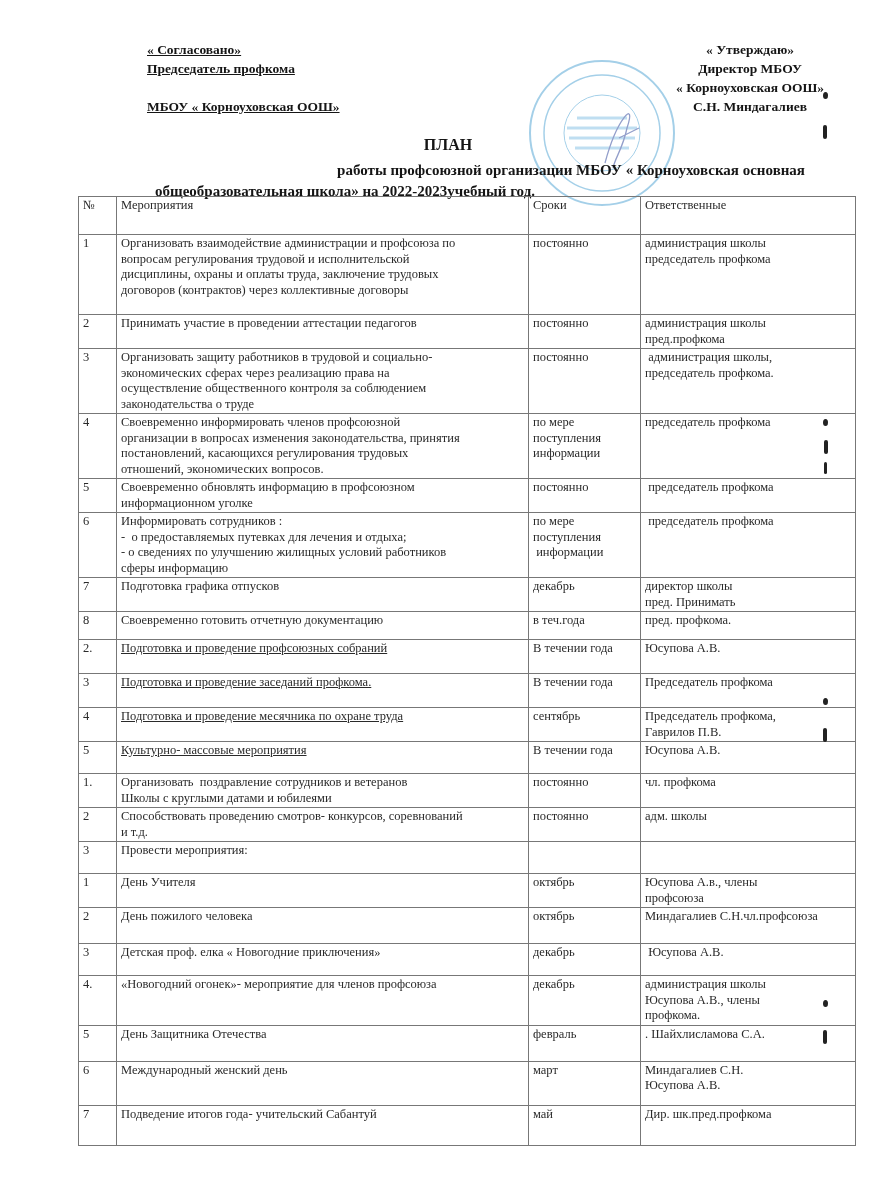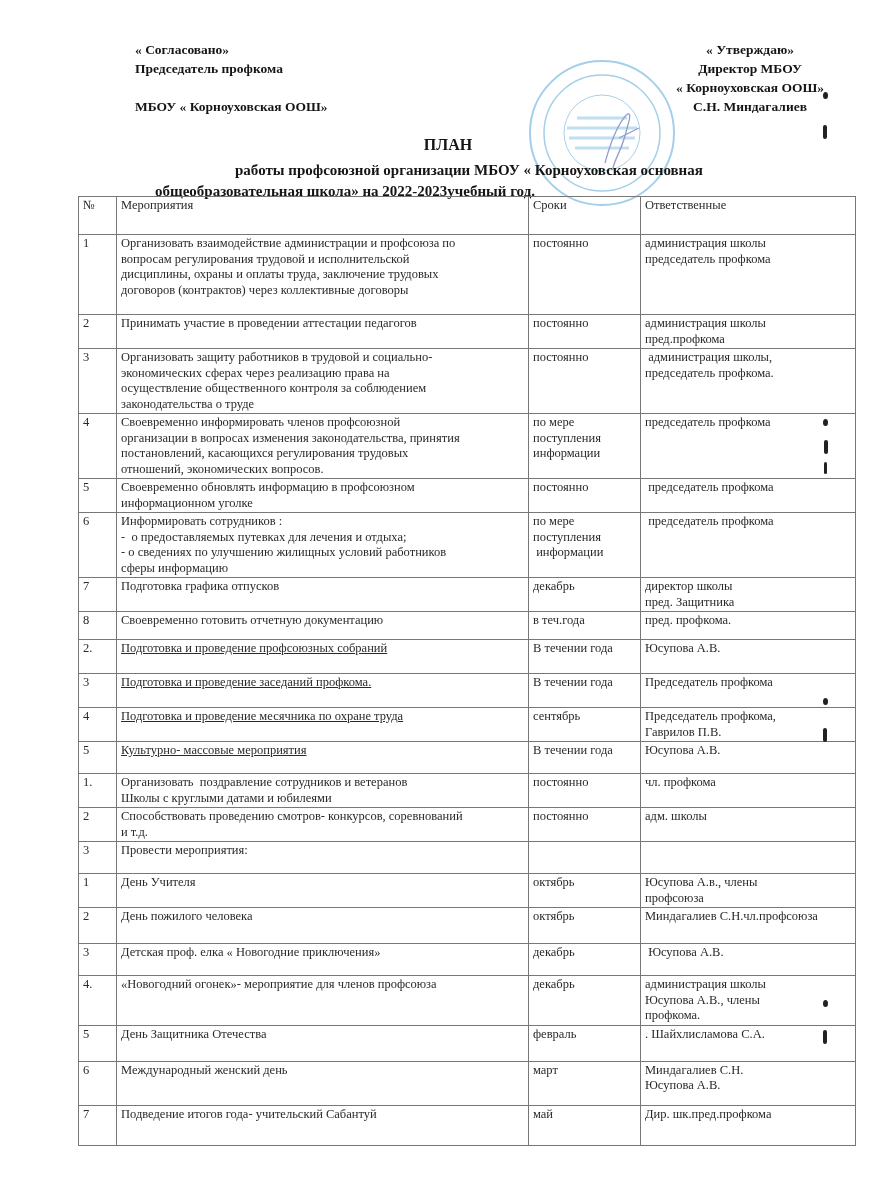--- a/index.html
+++ b/index.html
@@ -1,30 +1,30 @@
 <!DOCTYPE html>
 <html><head>
 <meta charset="utf-8">
 <style>
   html, body { margin: 0; padding: 0; }
   body {
     width: 872px; height: 1200px; background: #ffffff; position: relative;
     overflow: hidden; font-family: "Liberation Serif", "DejaVu Serif", serif; color: #1e1e1e;
   }
   .hdr { position: absolute; font-weight: bold; font-size: 13.5px; line-height: 19px; color: #151515; }
-  .hdr-left { left: 135px; top: 40px; }
+  .hdr-left { left: 147px; top: 40px; text-decoration: underline; }
   .hdr-left .gap { height: 19px; }
   .hdr-left .sign-line { display: flex; align-items: center; }
   .sig { display: inline-block; width: 60px; height: 22px; position: relative; margin-left: 28px; margin-right: 22px; }
   .sig svg { position: absolute; left: 0; top: -4px; }
   .hdr-right { right: 48px; top: 40px; text-align: center; }
   .stamp { position: absolute; left: 527px; top: 58px; width: 150px; height: 150px; opacity: 0.55; }
   .title { position: absolute; left: 12px; width: 872px; top: 136px; text-align: center; font-weight: bold; font-size: 16px; color: #151515; }
   .subtitle { position: absolute; left: 155px; top: 160px; font-weight: bold; font-size: 15px; line-height: 21px; width: 650px; color: #151515; }
-  .subtitle .l1 { padding-left: 80px; display: block; }
+  .subtitle .l1 { padding-left: 80px; display: block; text-align: right; }
   table.plan {
     position: absolute; left: 78px; top: 196px; width: 777px; border-collapse: collapse;
     font-size: 12.5px; line-height: 15.5px; table-layout: fixed;
   }
   table.plan td, table.plan th {
     border: 1px solid #777; vertical-align: top; padding: 1px 4px; font-weight: normal; text-align: left; color: #2a2a2a;
   }
   col.c-num { width: 38px; } col.c-ev { width: 412px; } col.c-term { width: 112px; } col.c-resp { width: 215px; }
   th.h-num { vertical-align: bottom; padding-bottom: 2px; }
   th.h-ev { padding-left: 70px; }
@@ -177,21 +177,21 @@
       <tr style="height: 30px;">
         <td class="num">7</td>
         <td class="ev">
           <span class="ln">Подготовка графика отпусков</span>
         </td>
         <td class="term">
           <span class="ln">декабрь</span>
         </td>
         <td class="resp">
           <span class="ln">директор школы</span>
-          <span class="ln">пред. Защитника</span>
+          <span class="ln">пред. Принимать</span>
         </td>
       </tr>
       <tr style="height: 28px;">
         <td class="num">8</td>
         <td class="ev">
           <span class="ln">Своевременно готовить отчетную документацию</span>
         </td>
         <td class="term">
           <span class="ln">в теч.года</span>
         </td>

